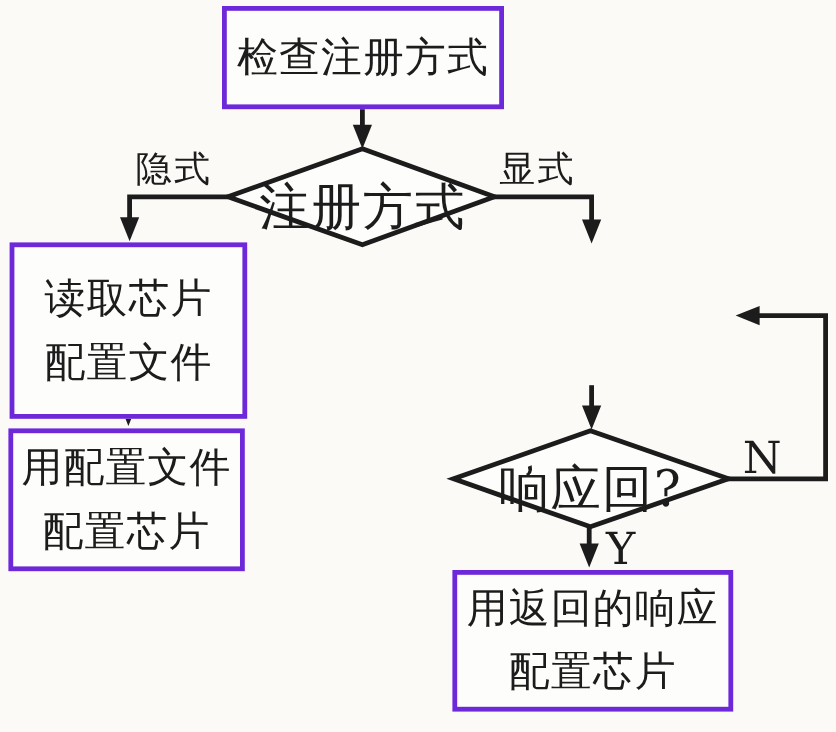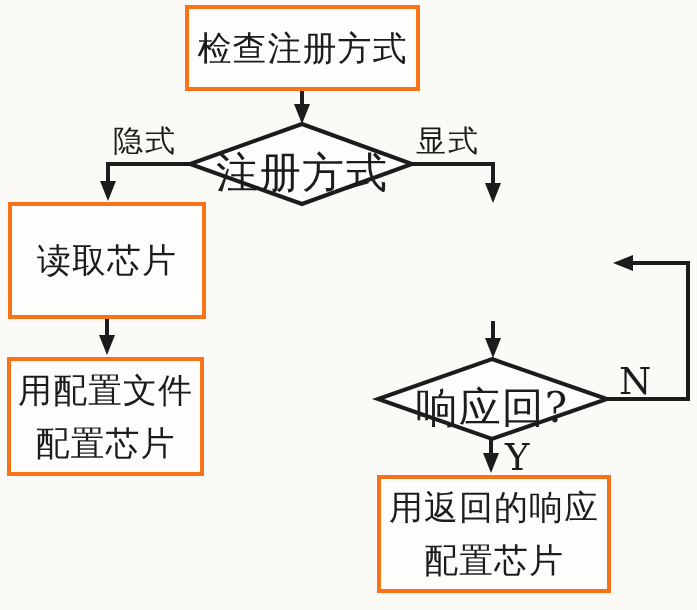--- a/index.html
+++ b/index.html
@@ -17,21 +17,21 @@
     overflow: hidden;
   }
   .layer {
     position: absolute;
     left: 0;
     top: 0;
   }
   .node {
     position: absolute;
     box-sizing: border-box;
-    border: 4px solid #f97316;
+    border: 4px solid #6d28d9;
     background: #fdfdfb;
     display: flex;
     flex-direction: column;
     align-items: center;
     justify-content: center;
     text-align: center;
   }
   .node .line {
     font-size: 34px;
     line-height: 53px;
@@ -76,22 +76,23 @@
     <polygon points="491,473 483,453 499,453" fill="#1c1c1c"></polygon>
 
     <polygon points="302,124 412,164 302,204 190,164" fill="#fdfdfb" stroke="#1c1c1c" stroke-width="4"></polygon>
     <polygon points="492,359 607,399 492,439 378,399" fill="#fdfdfb" stroke="#1c1c1c" stroke-width="4"></polygon>
   </svg>
 
   <div class="node" style="left:185px; top:5px; width:235px; height:86px;">
     <div class="line">检查注册方式</div>
   </div>
 
-  <div class="node" style="left:8px; top:202px; width:198px; height:117px;">
+  <div class="node" style="left:8px; top:202px; width:198px; height:147px;">
     <div class="line">读取芯片</div>
+    <div class="line">配置文件</div>
   </div>
 
   <div class="node" style="left:7px; top:357px; width:197px; height:119px;">
     <div class="line">用配置文件</div>
     <div class="line">配置芯片</div>
   </div>
 
 
   <div class="node" style="left:377px; top:475px; width:234px; height:118px;">
     <div class="line">用返回的响应</div>

